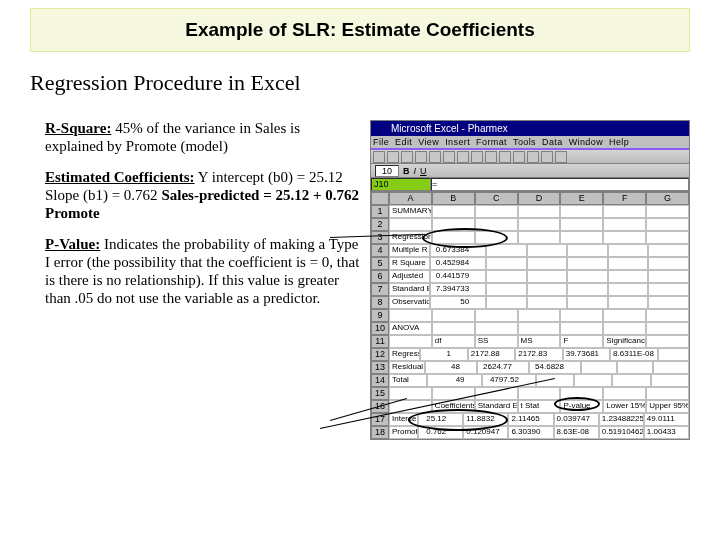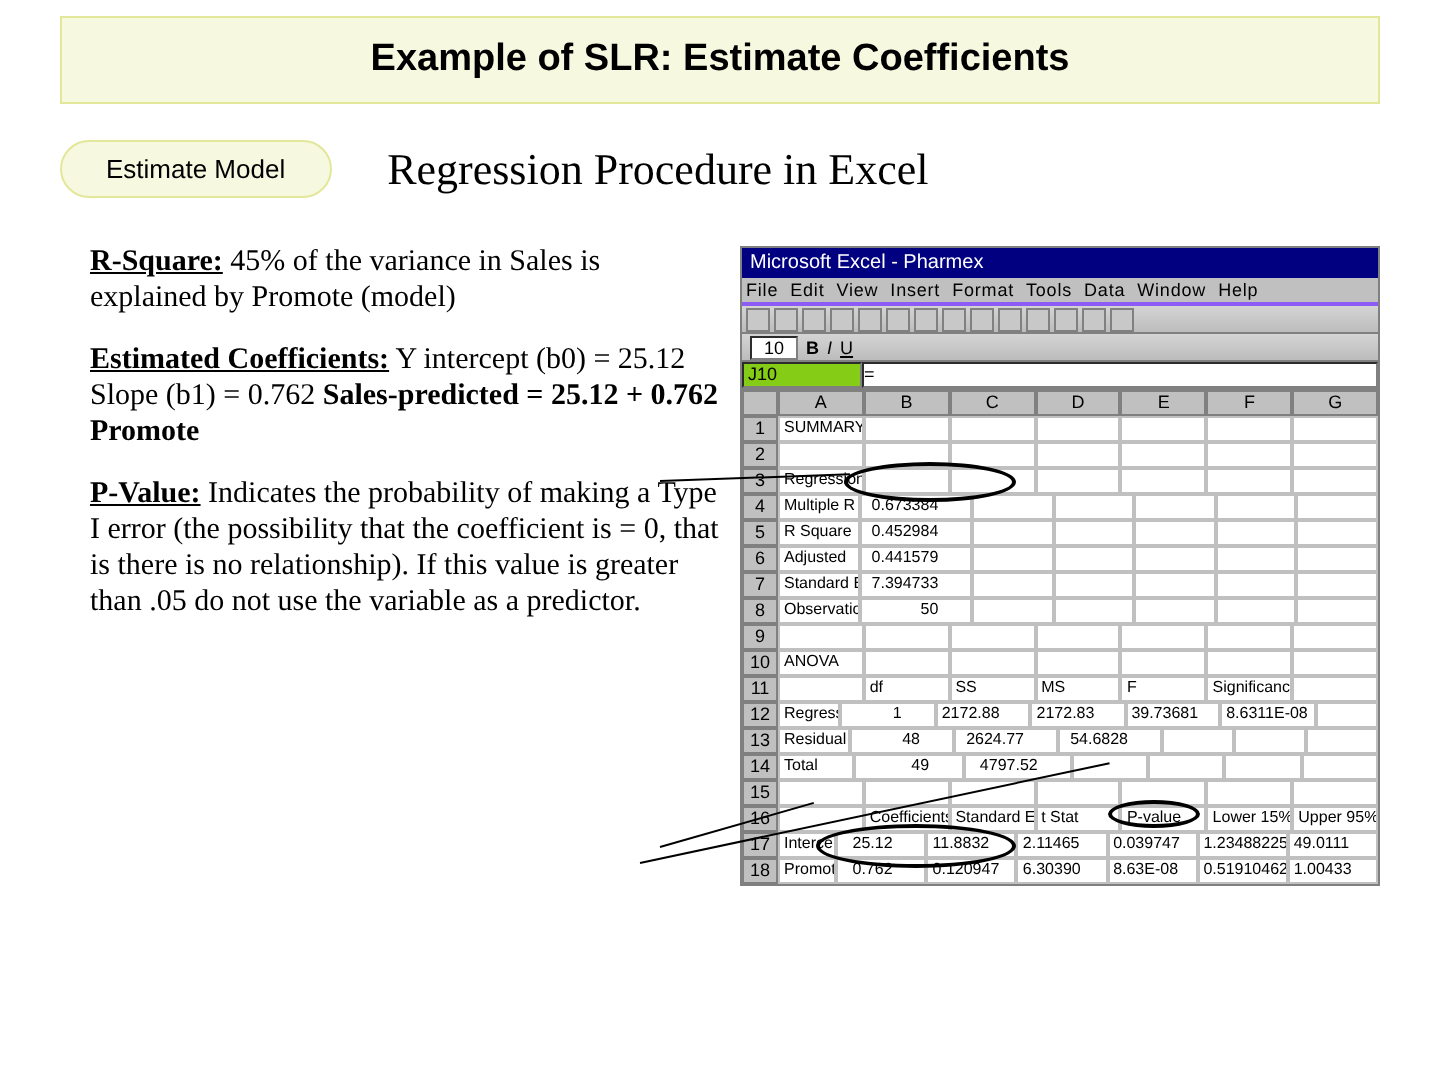--- a/index.html
+++ b/index.html
@@ -10,21 +10,21 @@
   .sub-row { display: flex; align-items: center; margin: 18px 30px 0 30px; gap: 28px; }
   .pill { border: 1px solid #e3e79a; background: #f6f8e0; border-radius: 20px; padding: 6px 22px; font-family: Arial, sans-serif; font-size: 13px; }
   .sub-title { font-size: 22px; color: #000; }
   .body-row { display: flex; margin: 24px 30px 0 30px; gap: 8px; }
   .left-col { width: 335px; font-size: 15px; line-height: 1.18; margin-left: 15px; }
   .para { margin-bottom: 14px; }
   .u { text-decoration: underline; }
   .b { font-weight: bold; }
   .right-col { width: 320px; position: relative; }
   .excel-wrap { border: 1px solid #808080; background: #c0c0c0; font-family: "MS Sans Serif", Arial, sans-serif; font-size: 10px; }
-  .excel-titlebar { background: #000080; color: #fff; padding: 2px 4px; font-size: 10px; }
+  .excel-titlebar { background: #000080; color: #fff; padding: 2px 20px; font-size: 10px; }
   .excel-menu { background: #c0c0c0; padding: 1px 2px; border-bottom: 2px solid #8b5cf6; font-size: 9px; letter-spacing: 0.4px; }
   .excel-menu span { margin-right: 6px; }
   .excel-toolbar { height: 14px; background: linear-gradient(#d4d4d4,#bcbcbc); border-bottom: 1px solid #808080; display:flex; align-items:center; gap:2px; padding:0 2px; }
   .tbtn { width: 12px; height: 12px; background: #c8c8c8; border: 1px solid #808080; }
   .excel-toolbar2 { height: 14px; background: linear-gradient(#d4d4d4,#bcbcbc); border-bottom: 1px solid #808080; display:flex; align-items:center; gap:4px; padding:0 4px; font-size:9px;}
   .namebox-row { display:flex; height: 14px; border-bottom:1px solid #808080; }
   .namebox { width: 60px; background:#84cc16; border:1px inset #808080; font-size:9px; padding:0 2px;}
   .fxbar { flex:1; background:#fff; border:1px inset #808080; font-size:9px; }
   .sheet { background: #fff; }
   .hdr-row { display: flex; }
@@ -40,23 +40,20 @@
 </style>
 </head>
 <body>
 
 <div class="slide">
   <div class="title-bar">
     <span>Example of SLR:  Estimate Coefficients</span>
   </div>
 
   <div class="sub-row">
-    <div class="pill">
-      <span>Estimate Model</span>
-    </div>
     <div class="sub-title">Regression Procedure in Excel</div>
   </div>
 
   <div class="body-row">
     <div class="left-col">
       <div class="para">
         <span class="u b">R-Square:</span><span> 45% of the variance in Sales is explained by Promote (model)</span>
       </div>
       <div class="para">
         <span class="u b">Estimated Coefficients:</span><span> Y intercept (b0) = 25.12 </span><span>Slope (b1) = 0.762 </span>

